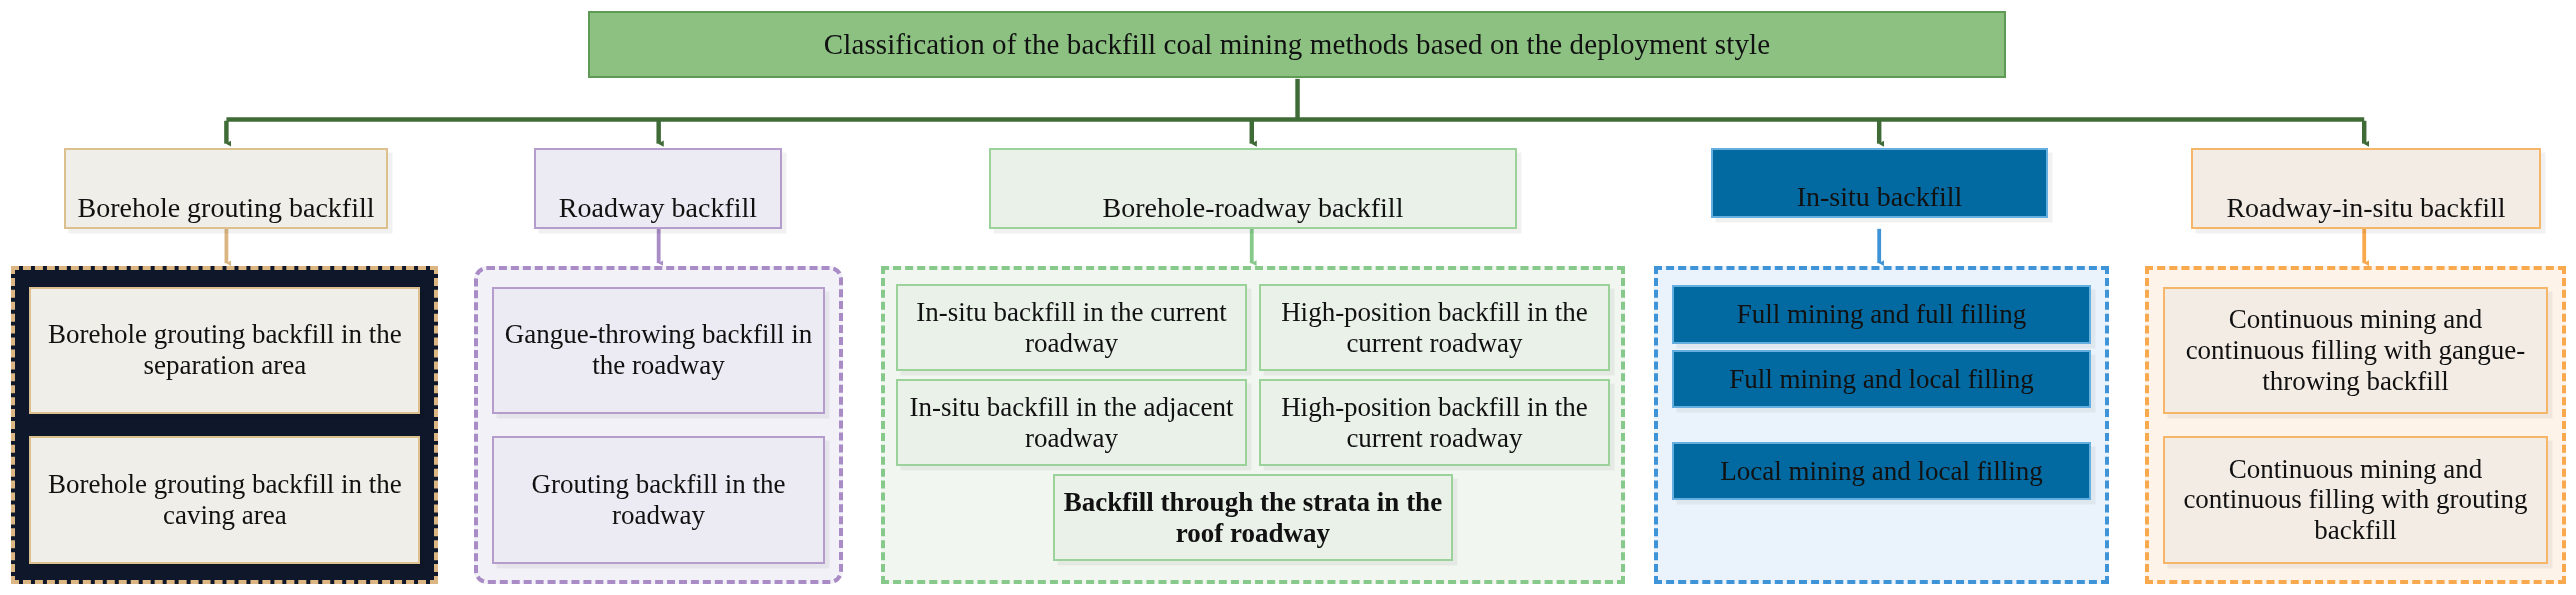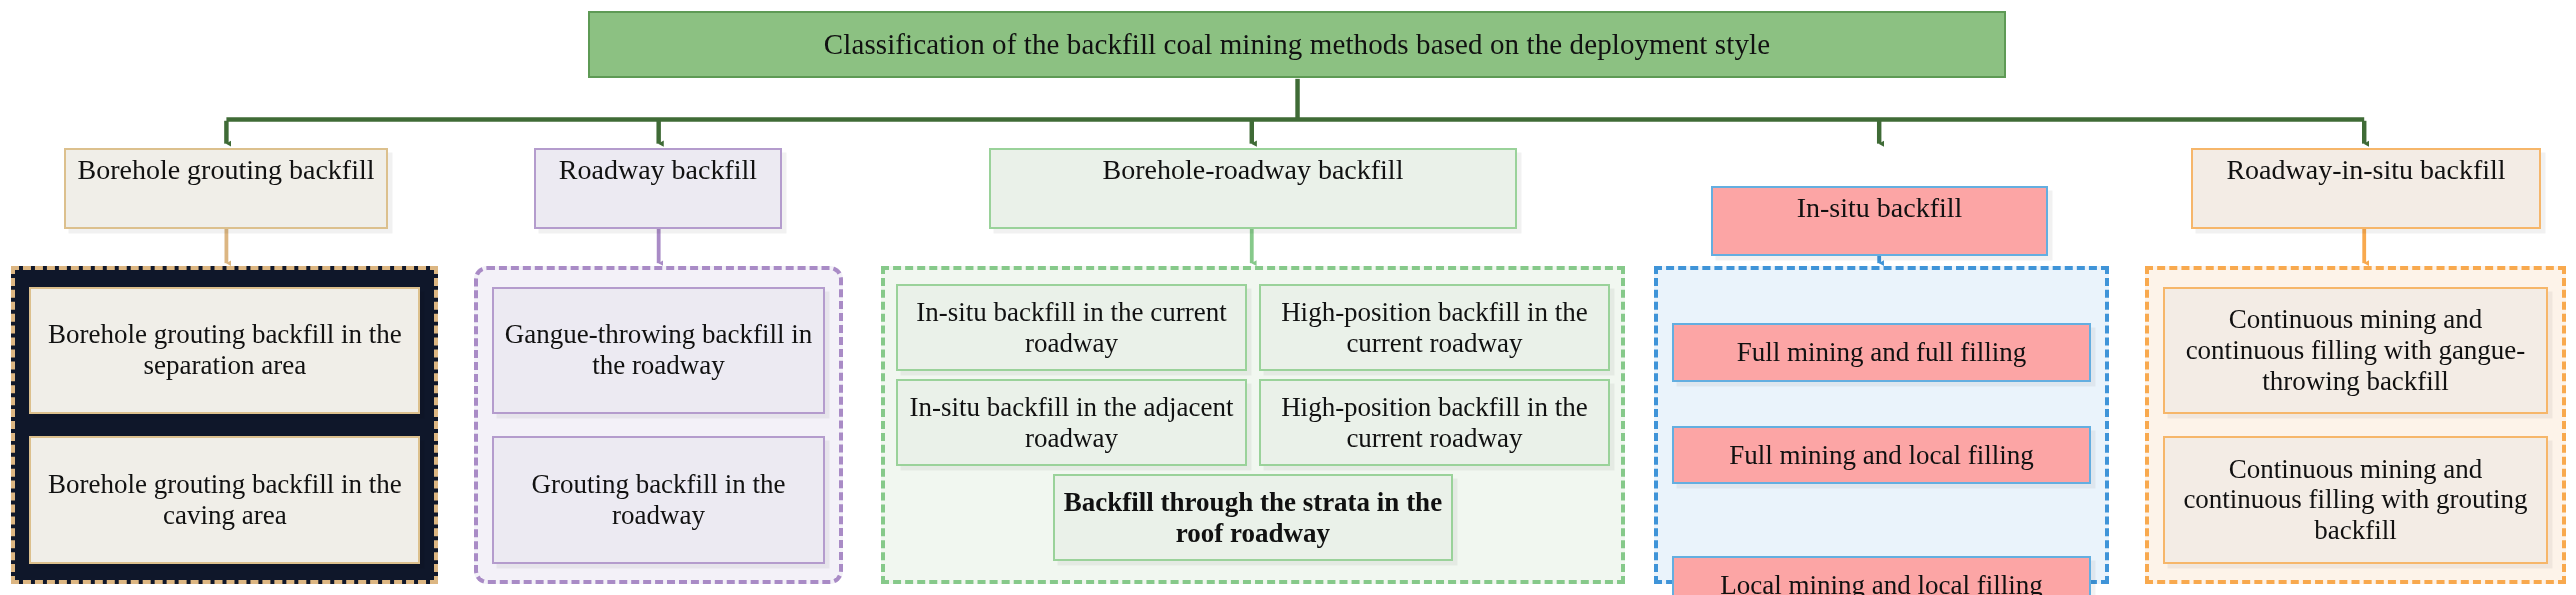--- a/index.html
+++ b/index.html
@@ -24,21 +24,21 @@
   }
 
   
   #wires{position:absolute;left:0;top:0;width:2576px;height:595px;pointer-events:none;}
 
   
   .l2{
     position:absolute;
     box-sizing:border-box;
     border-width:2.5px;border-style:solid;
-    display:flex;align-items:flex-start;justify-content:center;
+    display:flex;align-items:flex-end;justify-content:center;
     text-align:center;
     font-size:28px;
     line-height:1.12;
     padding:3.8px 6.4px;
     box-shadow:4.5px 4.5px 0 rgba(0,0,0,0.055);
   }
 
   
   .grp{
     position:absolute;
@@ -59,21 +59,21 @@
     box-shadow:4.5px 4.5px 0 rgba(0,0,0,0.05);
   }
 
   
   .c-tan   { border-color:#dcc08d; background:#f0eee8; }
   .g-tan   { border-color:#dcb682; background:#0f172a; }
   .c-purple{ border-color:#b49ccd; background:#eceaf2; }
   .g-purple{ border-color:#a98bc6; background:#f3f1f8; }
   .c-green { border-color:#9ad29a; background:#eaf1e9; }
   .g-green { border-color:#86c98a; background:#f1f7f0; }
-  .c-blue  { border-color:#64aee0; background:#fca5a5;margin-top:38px; }
+  .c-blue  { border-color:#64aee0; background:#0369a1; }
   .g-blue  { border-color:#3f94d8; background:#eaf3fb; }
   .c-orange{ border-color:#f6b66a; background:#f3ece5; }
   .g-orange{ border-color:#f8a94e; background:#fdf3e9; }
 
   
   .stack{display:flex;flex-direction:column;height:100%;}
   .stack.gap-lg{justify-content:space-between;}
   .row2{display:flex;gap:12.7px;}
 </style>
 </head>

